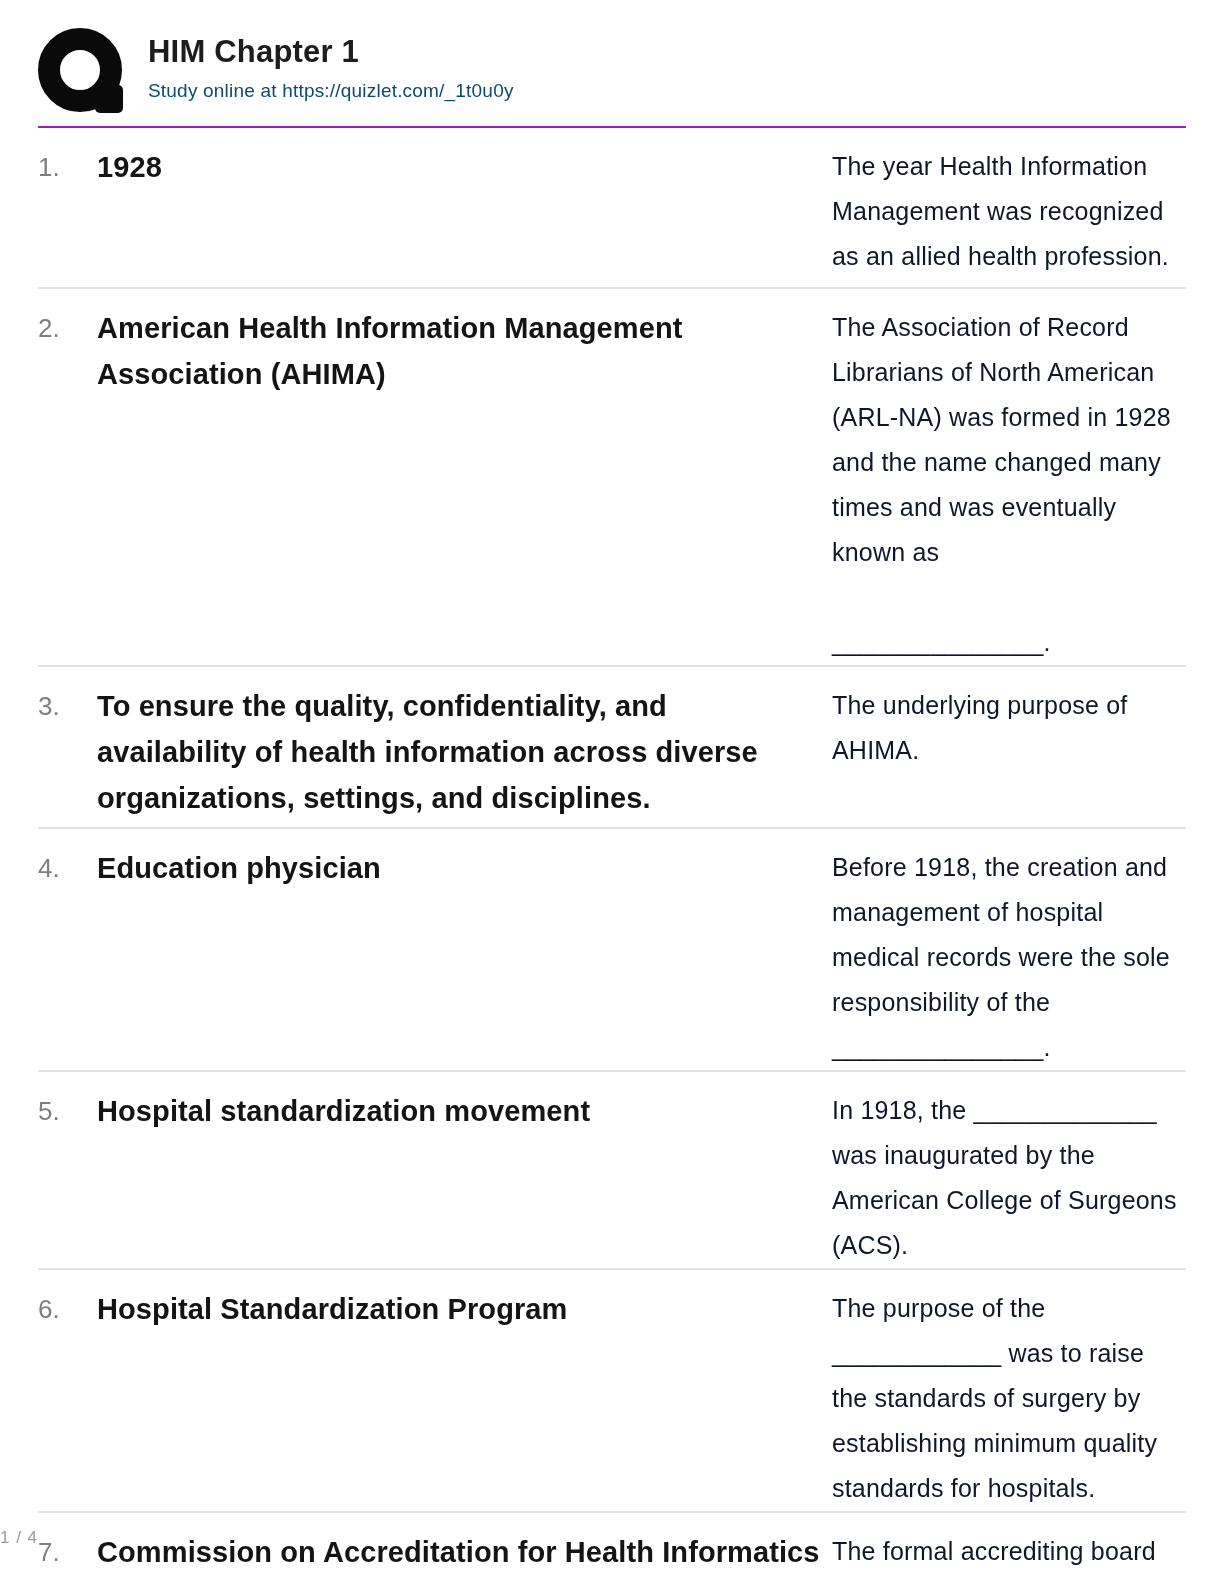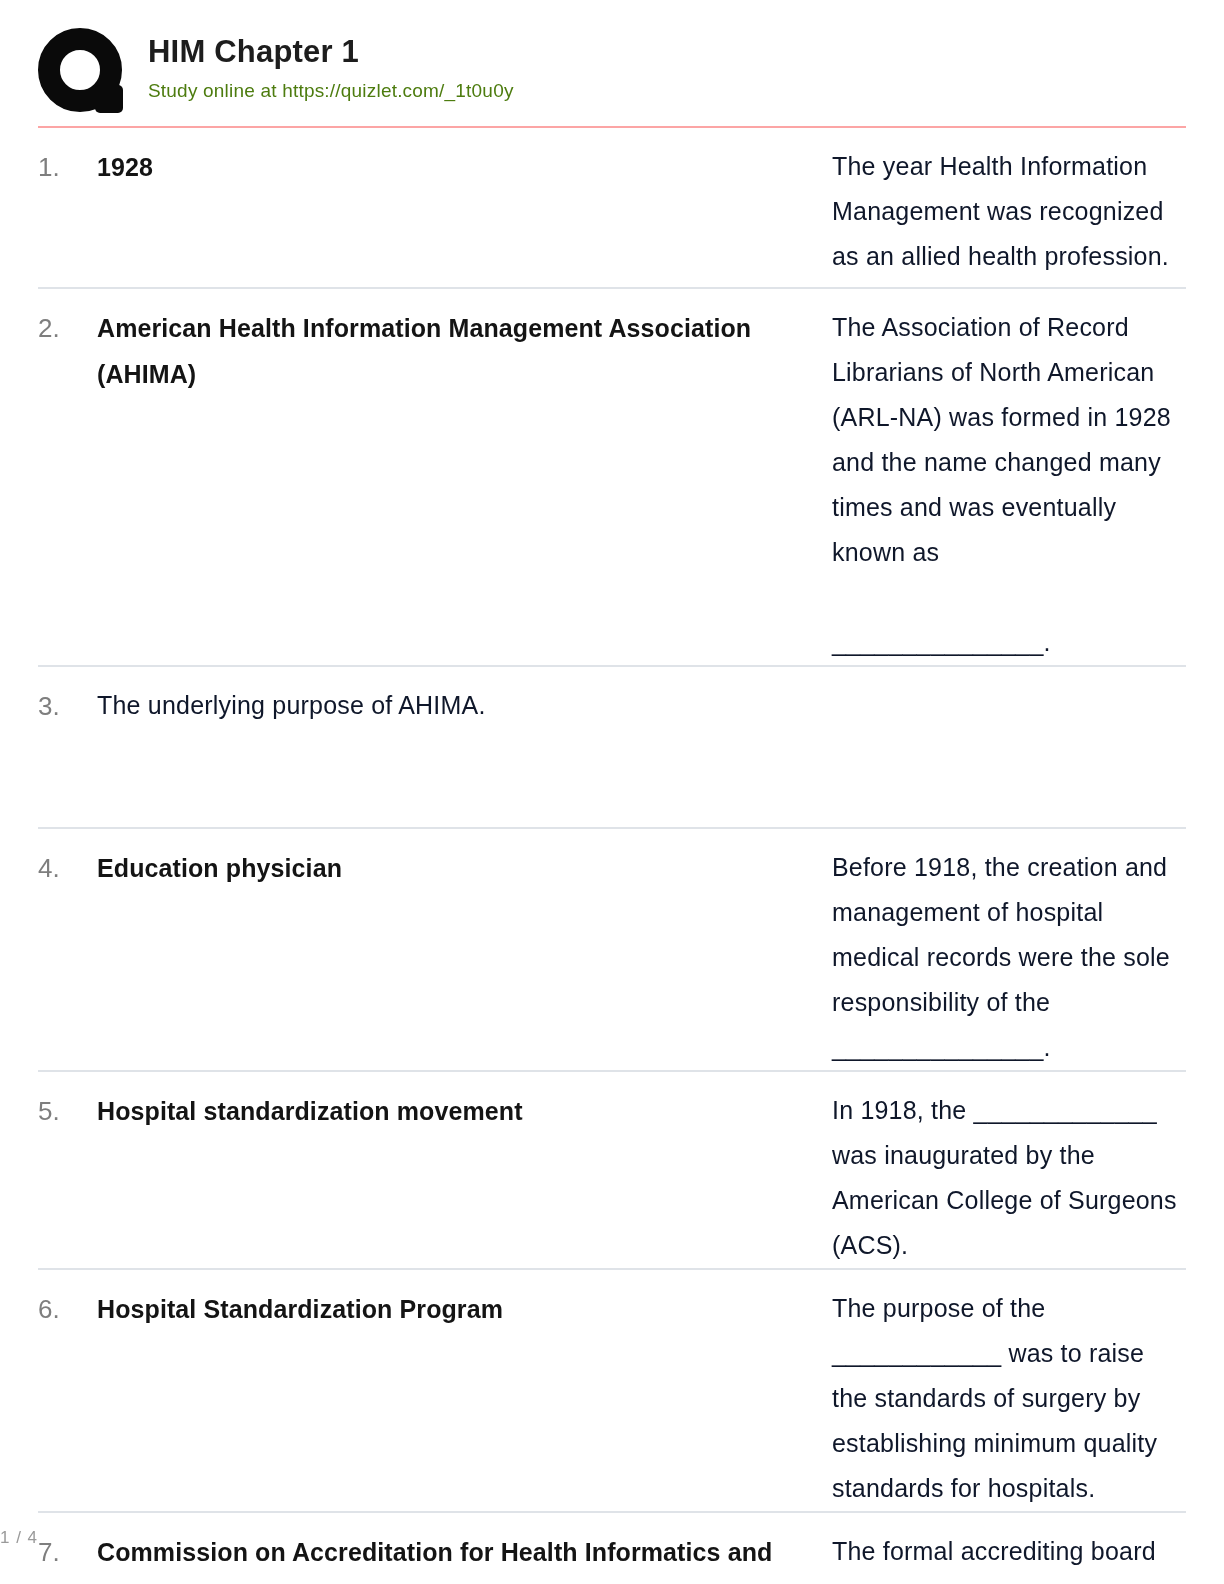--- a/index.html
+++ b/index.html
@@ -13,60 +13,60 @@
   .page {
     position:relative;
     width:1224px; height:1584px;
     padding:28px 38px 0 38px;
   }
 
   
   .header {
     display:flex; align-items:flex-start;
     padding-bottom:14px;
-    border-bottom:2px solid #fca5a5;
+    border-bottom:2px solid #a21caf;
   }
   .q-logo { position:relative; width:84px; height:84px; margin-right:26px; flex:0 0 auto; }
   .q-ring {
     width:84px; height:84px;
     border:22px solid #0a0a0a;
     border-radius:50%;
   }
   .q-tail {
     position:absolute; right:-1px; bottom:-1px;
     width:28px; height:28px;
     background:#0a0a0a;
     border-radius:5px;
   }
   .header-text { padding-top:6px; }
   .title {
     font-size:31px; font-weight:600; color:#1d1d1d;
     letter-spacing:.2px;
   }
   .subtitle {
     margin-top:10px;
-    font-size:19px; font-weight:300; color:#4d7c0f;
+    font-size:19px; font-weight:300; color:#0c4a6e;
     letter-spacing:.2px;
   }
 
   
   .rows { width:100%; }
   .card-row {
     display:grid;
     grid-template-columns:59px 735px 1fr;
     border-bottom:2px solid #dfe3e8;
     padding-top:16px;
   }
   .card-row:last-child { border-bottom:2px solid #dfe3e8; }
   .num {
     font-size:26px; font-weight:300; color:#7e7e7e;
     line-height:46px;
   }
   .term {
-    font-size:25px; font-weight:600; color:#141414;
+    font-size:29px; font-weight:600; color:#141414;
     line-height:46px;
     padding-right:10px;
     letter-spacing:.1px;
   }
   .definition {
     font-size:25px; font-weight:300; color:#0f172a;
     line-height:45px;
     white-space:pre-line;
     letter-spacing:.2px;
   }
@@ -114,20 +114,21 @@
     <div class="card-row h-r2">
       <div class="num">2.</div>
       <div class="term">American Health Information Management Association (AHIMA)</div>
       <div class="definition">The Association of Record Librarians of North American (ARL-NA) was formed in 1928 and the name changed many times and was eventually known as
 
 _______________.</div>
     </div>
 
     <div class="card-row h-r3">
       <div class="num">3.</div>
+      <div class="term">To ensure the quality, confidentiality, and availability of health information across diverse organizations, settings, and disciplines.</div>
       <div class="definition">The underlying purpose of AHIMA.</div>
     </div>
 
     <div class="card-row h-r4">
       <div class="num">4.</div>
       <div class="term">Education physician</div>
       <div class="definition">Before 1918, the creation and management of hospital medical records were the sole responsibility of the _______________.</div>
     </div>
 
     <div class="card-row h-r5">

